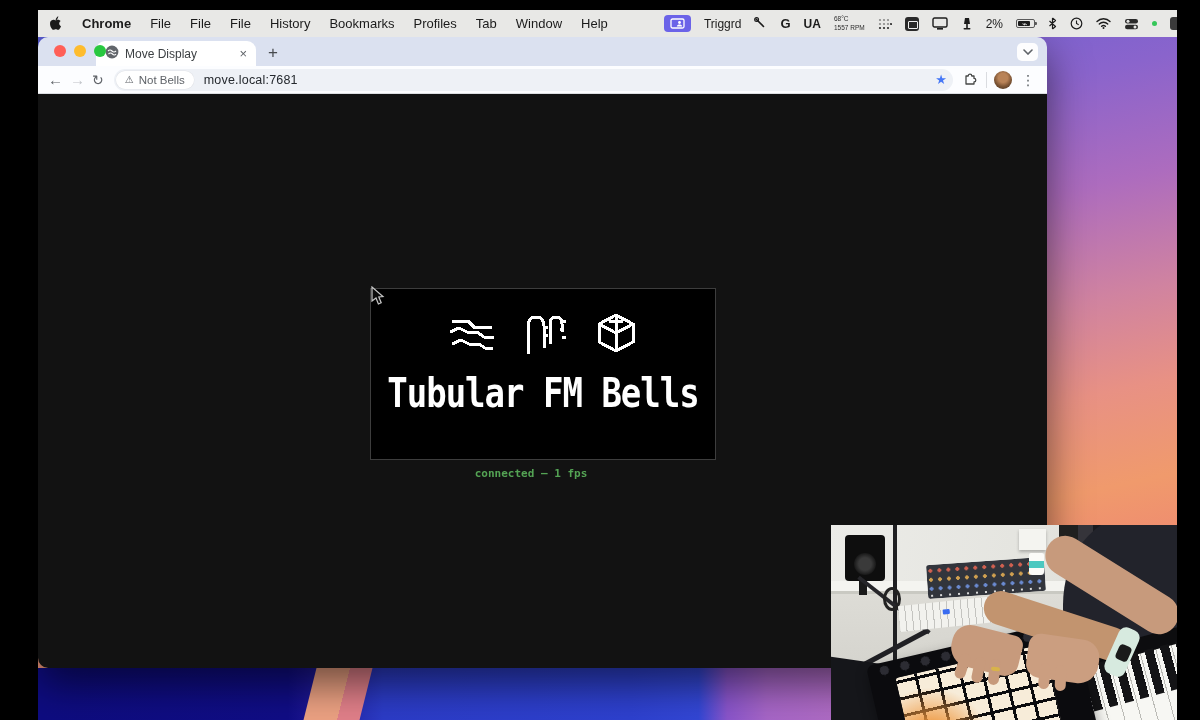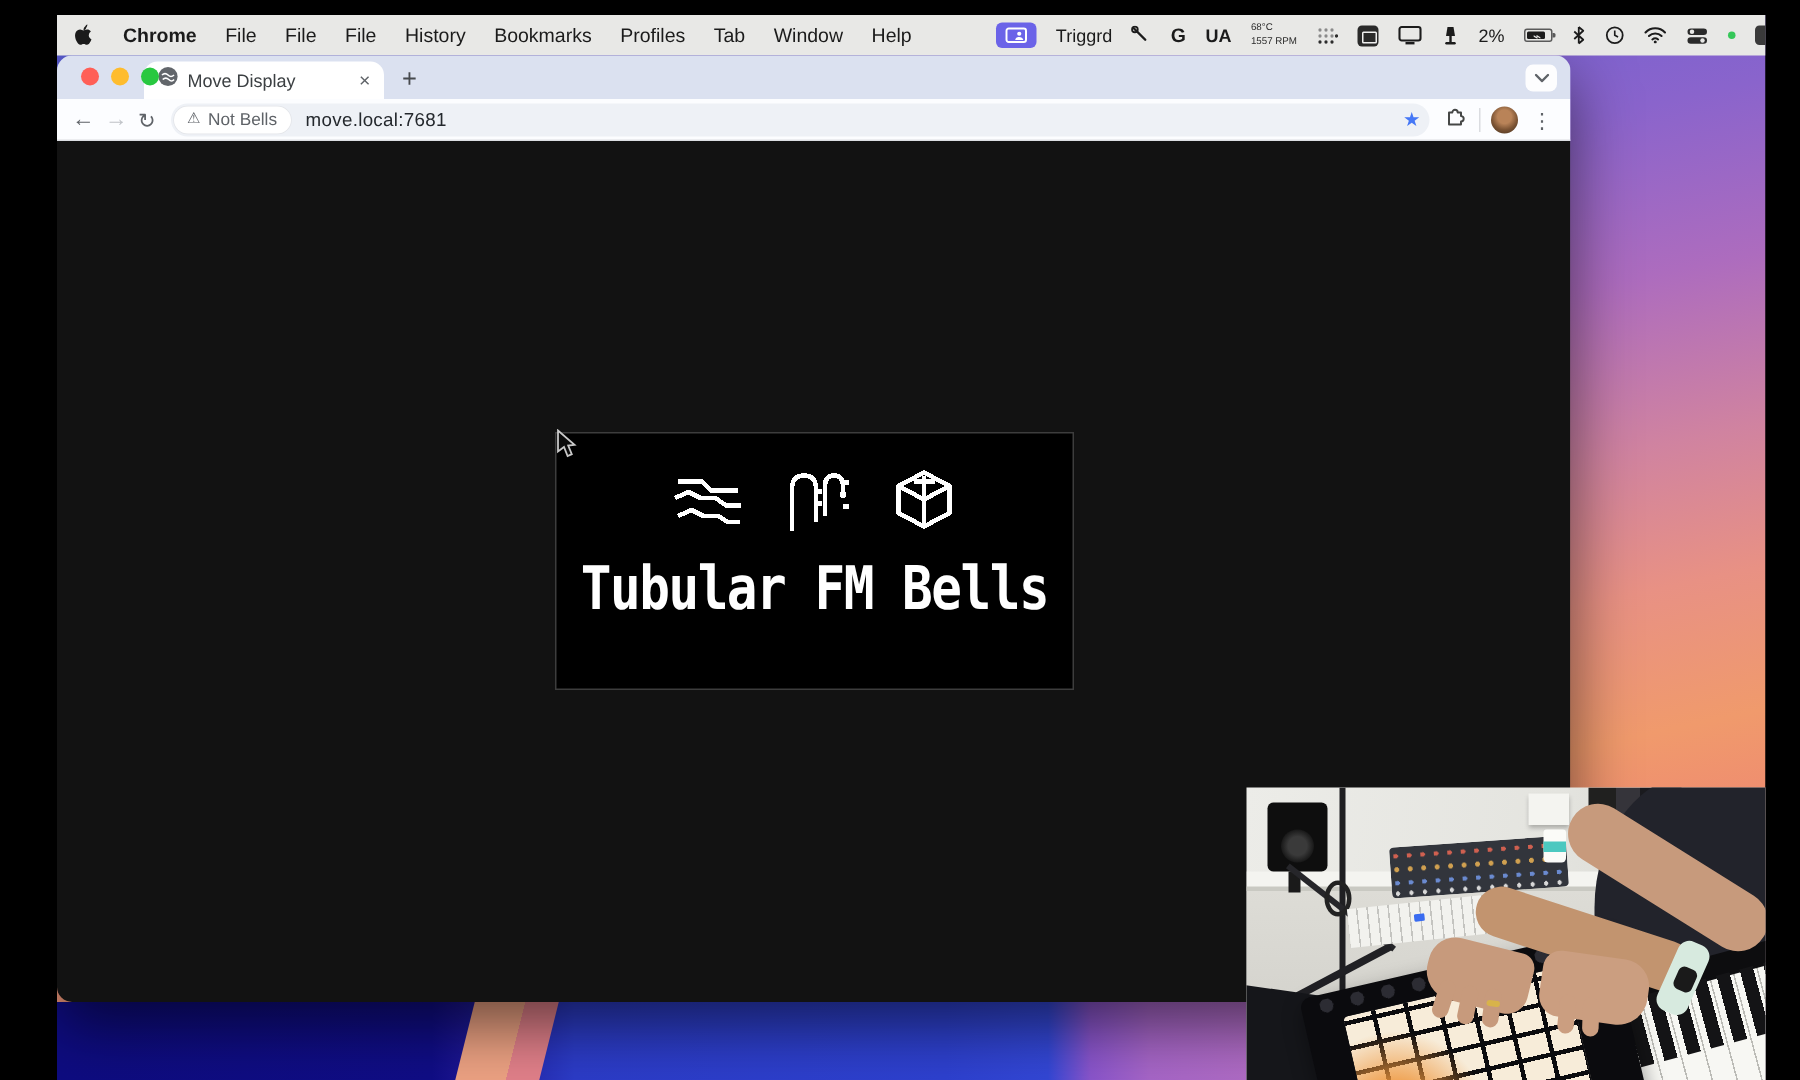--- a/index.html
+++ b/index.html
@@ -351,20 +351,21 @@
             <span><svg width="44" height="44" viewBox="0 0 44 44" shape-rendering="crispEdges">
                   <g fill="none" stroke="#fff" stroke-width="3">
                     <path d="M22 3 L39 12 V30 L22 39 L5 30 V12 Z"></path>
                     <path d="M5 12 L22 21 L39 12 M22 21 V39"></path>
                     <path d="M22 5 V21 M15 9 h14"></path>
                   </g>
                 </svg></span>
           </div>
           <div class="patch-title">Tubular FM Bells</div>
         </div>
+        <div class="conn">connected — 1 fps</div>
         <span class="cursor"><svg width="14" height="20" viewBox="0 0 14 20">
               <path d="M1 1 L1 15 L5 12 L7.4 18 L10.2 16.8 L7.8 11 L12 10.6 Z" fill="#0c0c0c" stroke="#c8c8c8" stroke-width="1.2"></path>
             </svg></span>
       </div>
     </div>
   </div>
 </div>
 
 <div class="webcam">
   <div class="shelf"></div>

